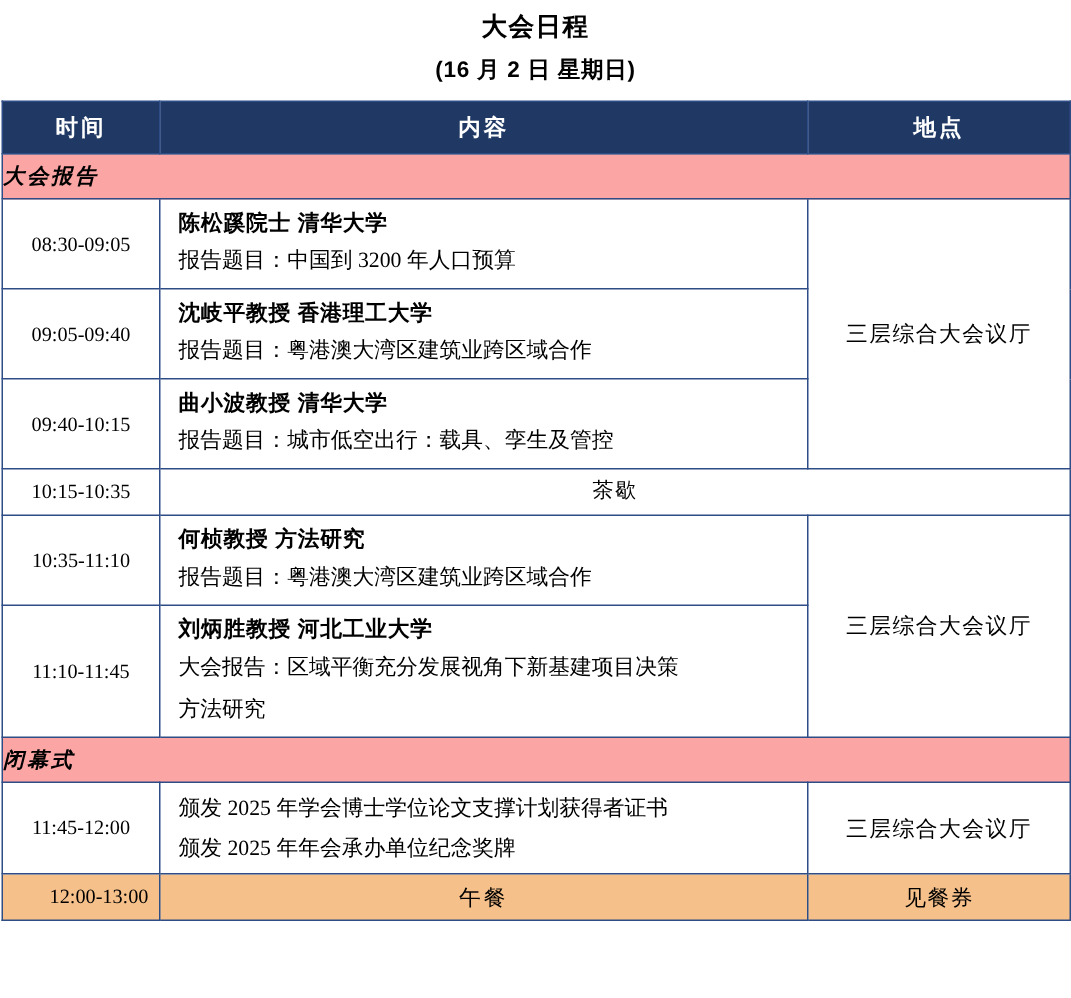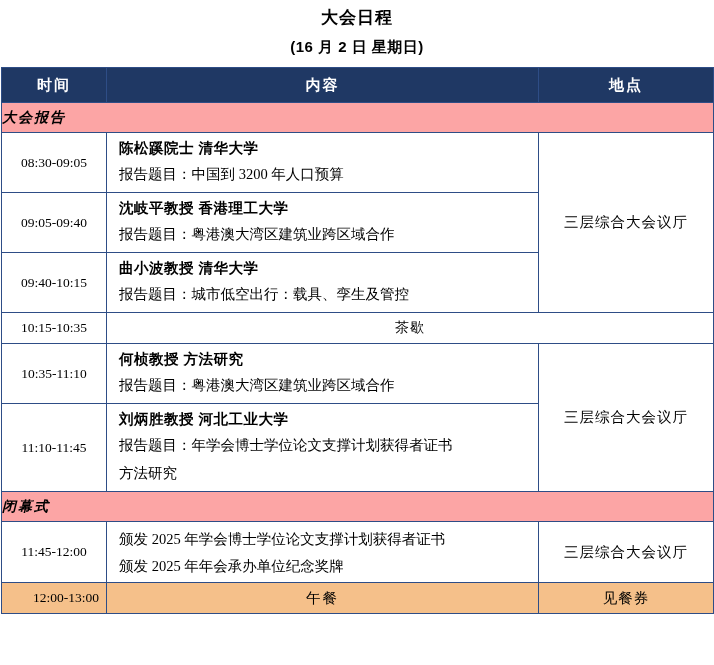--- a/index.html
+++ b/index.html
@@ -187,21 +187,21 @@
           <div class="spk">何桢教授  方法研究</div>
           <div class="topic">报告题目：粤港澳大湾区建筑业跨区域合作</div>
         </td>
         <td class="place-cell" rowspan="2">三层综合大会议厅</td>
       </tr>
 
       <tr>
         <td class="time-cell">11:10-11:45</td>
         <td class="content-cell">
           <div class="spk">刘炳胜教授  河北工业大学</div>
-          <div class="topic">报告题目：年学会博士学位论文支撑计划获得者证书</div>
+          <div class="topic">大会报告：区域平衡充分发展视角下新基建项目决策</div>
           <div class="topic" style="padding-top:0">方法研究</div>
         </td>
       </tr>
 
       <tr class="section">
         <td colspan="3">闭幕式</td>
       </tr>
 
       <tr>
         <td class="time-cell">11:45-12:00</td>

